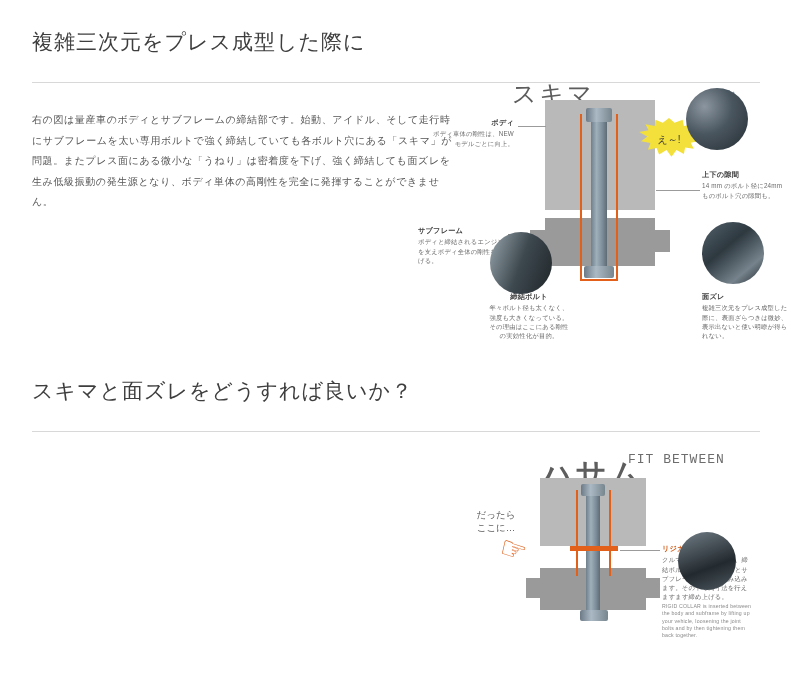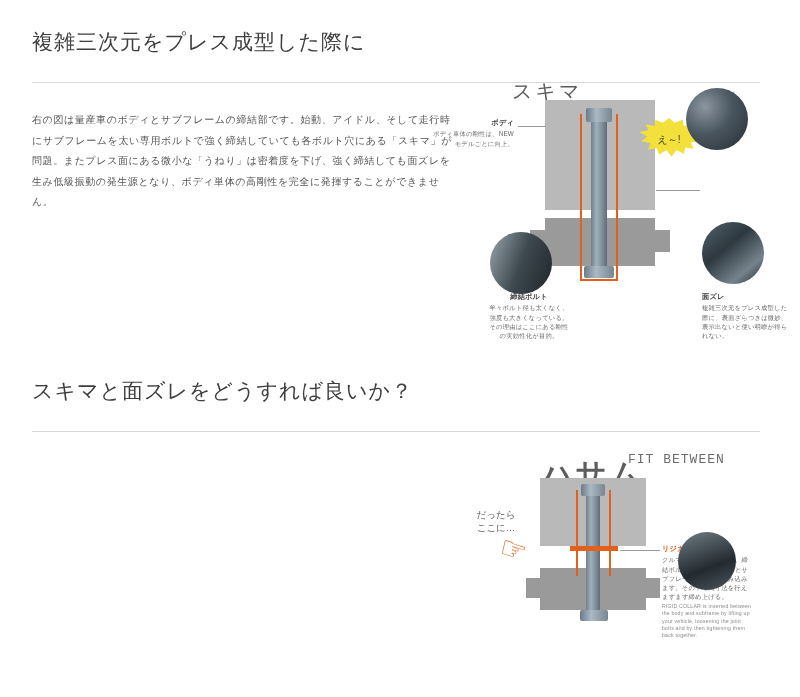--- a/index.html
+++ b/index.html
@@ -55,21 +55,21 @@
     width: 430px;
   }
 
   
   .figure { position: absolute; }
   #figure1 { top: 70px; left: 470px; width: 320px; height: 280px; }
   #figure2 { top: 440px; left: 470px; width: 320px; height: 240px; }
 
   .fig-word {
     position: absolute;
-    font-size: 20px;
+    font-size: 24px;
     color: #5d5d5d;
     letter-spacing: 3px;
   }
   .fig-word.small { font-size: 30px; font-weight: bold; }
 
   
   .diagram-plate {
     position: absolute;
     background: #b9b9b9;
   }
@@ -235,26 +235,34 @@
 
     <div class="leader" style="top: 56px; left: 48px; width: 28px;"></div>
     <div class="leader" style="top: 164px; left: 38px; width: 22px;"></div>
     <div class="leader" style="top: 120px; left: 186px; width: 44px;"></div>
 
     <div class="callout" style="top: 48px; left: -42px; width: 86px; text-align: right;">
       <span class="c-title">ボディ</span>
       <span>ボディ車体の剛性は、NEWモデルごとに向上。</span>
     </div>
 
+    <div class="callout" style="top: 156px; left: -52px; width: 88px;">
+      <span class="c-title">サブフレーム</span>
+      <span>ボディと締結されるエンジンを支えボディ全体の剛性を上げる。</span>
+    </div>
 
     <div class="callout" style="top: 222px; left: 18px; width: 82px; text-align: center;">
       <span class="c-title">締結ボルト</span>
       <span>年々ボルト径も太くなく、強度も大きくなっている。その理由はここにある剛性の実効性化が目的。</span>
     </div>
 
+    <div class="callout" style="top: 100px; left: 232px; width: 86px;">
+      <span class="c-title">上下の隙間</span>
+      <span>14 mm のボルト径に24mmものボルト穴の隙間も。</span>
+    </div>
 
     <div class="callout" style="top: 222px; left: 232px; width: 86px;">
       <span class="c-title">面ズレ</span>
       <span>複雑三次元をプレス成型した際に、表面ざらつきは微妙、表示出ないと使い明瞭が得られない。</span>
     </div>
 
     <div class="photo ph1" style="top: 18px; left: 216px; width: 62px; height: 62px;">
         <div class="ph-inner"></div>
       </div>
     <div class="photo ph2" style="top: 152px; left: 232px; width: 62px; height: 62px;">

